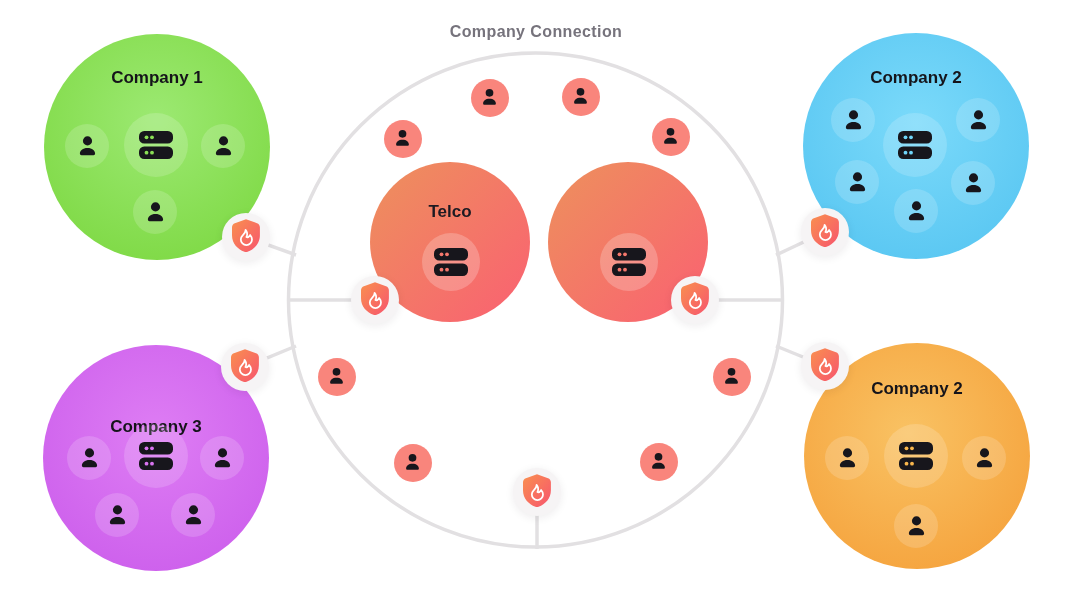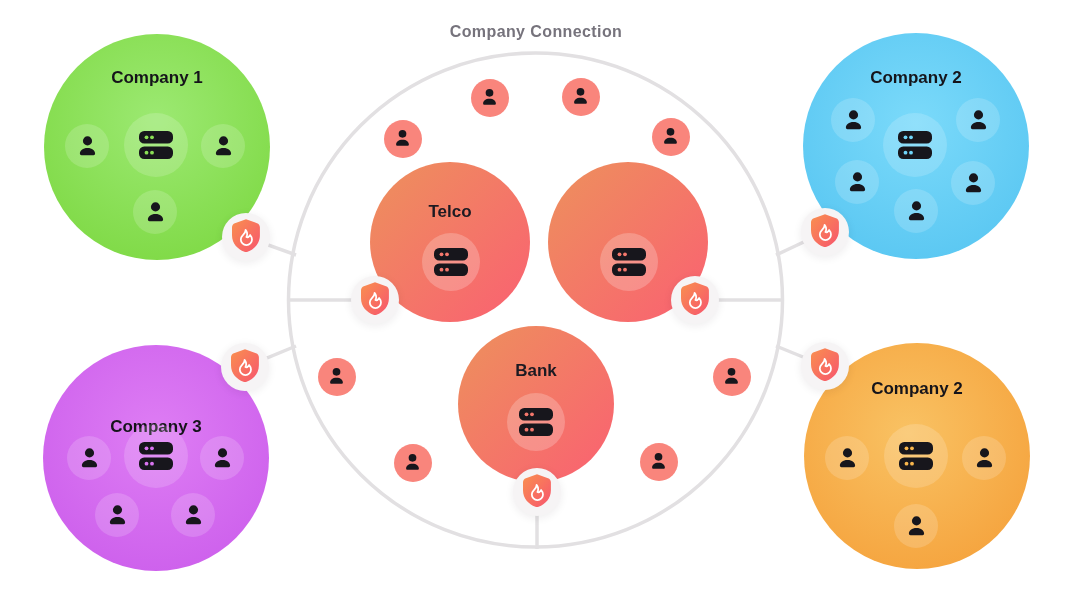--- a/index.html
+++ b/index.html
@@ -256,34 +256,20 @@
           <rect class="sbar" x="0" y="0" width="34" height="12.6" rx="5.2"></rect>
           <rect class="sbar" x="0" y="15.4" width="34" height="12.6" rx="5.2"></rect>
           <circle class="sdot" cx="7.5" cy="6.3" r="1.9"></circle>
           <circle class="sdot" cx="13" cy="6.3" r="1.9"></circle>
           <circle class="sdot" cx="7.5" cy="21.7" r="1.9"></circle>
           <circle class="sdot" cx="13" cy="21.7" r="1.9"></circle>
         </svg>
       </span>
   </div>
 
-  <div class="hub hub-bank" style="left:458px;top:326px;">
-    <div class="hlabel" style="top:34px;">Bank</div>
-    <span class="hub-inner" style="left:49px;top:67px;"></span>
-    <span class="icon" style="left:61px;top:82px;">
-        <svg viewBox="0 0 34 28" width="34" height="28">
-          <rect class="sbar" x="0" y="0" width="34" height="12.6" rx="5.2"></rect>
-          <rect class="sbar" x="0" y="15.4" width="34" height="12.6" rx="5.2"></rect>
-          <circle class="sdot" cx="7.5" cy="6.3" r="1.9"></circle>
-          <circle class="sdot" cx="13" cy="6.3" r="1.9"></circle>
-          <circle class="sdot" cx="7.5" cy="21.7" r="1.9"></circle>
-          <circle class="sdot" cx="13" cy="21.7" r="1.9"></circle>
-        </svg>
-      </span>
-  </div>
 
   <span class="bubble" style="left:471px;top:79px;">
       <span class="icon">
         <svg viewBox="0 0 24 24" width="25" height="25">
           <circle class="udark" cx="12" cy="6.6" r="4.4"></circle>
           <path class="udark" d="M12 13.4c-4.5 0-7.3 2.4-7.3 5.5 0 .9.7 1.4 1.5 1.4h11.6c.8 0 1.5-.5 1.5-1.4 0-3.1-2.8-5.5-7.3-5.5z"></path>
         </svg>
       </span>
     </span>
   <span class="bubble" style="left:562px;top:78px;">

